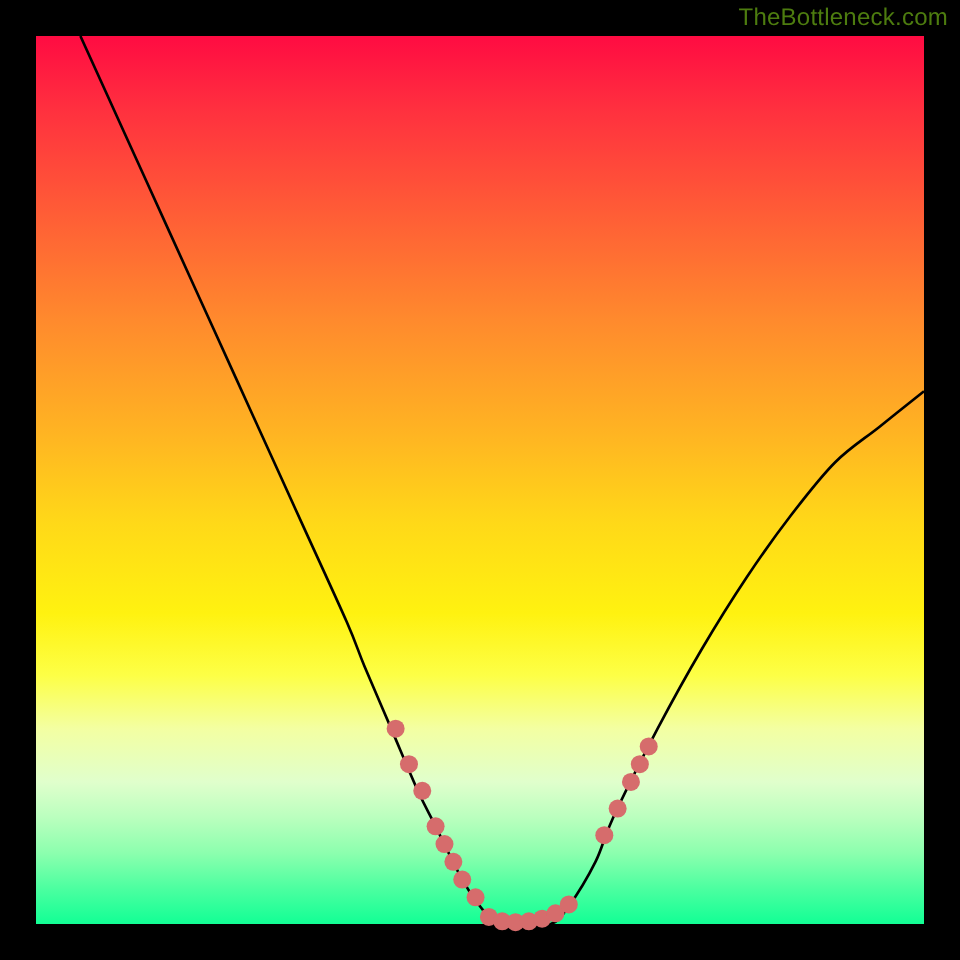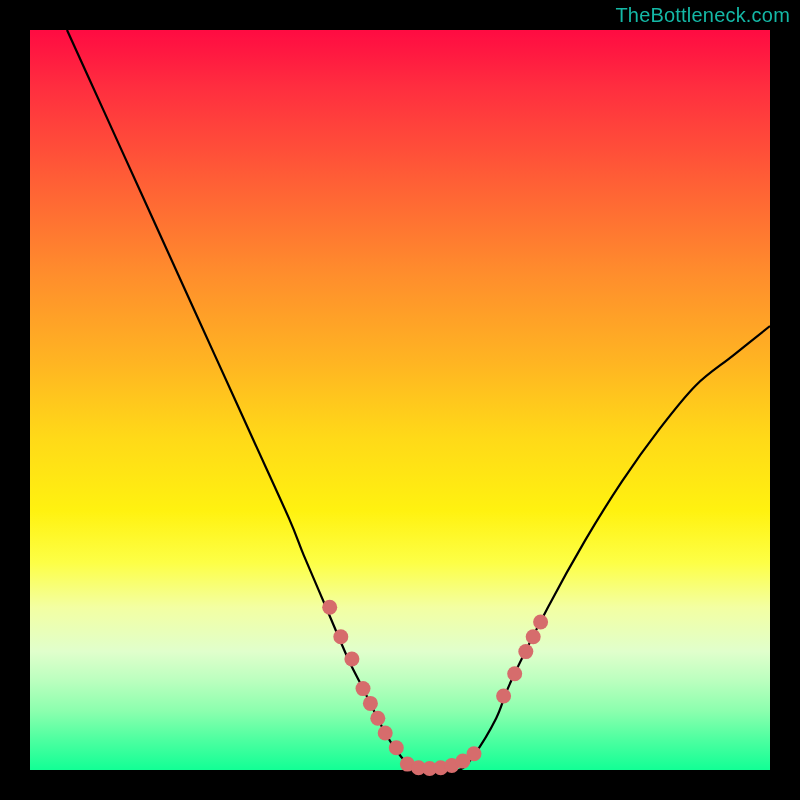--- a/index.html
+++ b/index.html
@@ -47,21 +47,21 @@
     left: 0;
     top: 0;
     width: 740px;
     height: 740px;
     overflow: visible;
   }
   .watermark {
     position: absolute;
     top: 4px;
     right: 10px;
-    color: #14b8a6;
+    color: #4d7c0f;
     font-size: 20px;
     letter-spacing: 0.2px;
   }
 </style>
 </head>
 <body>
 
 <div class="frame">
   <div class="watermark">TheBottleneck.com</div>
 

